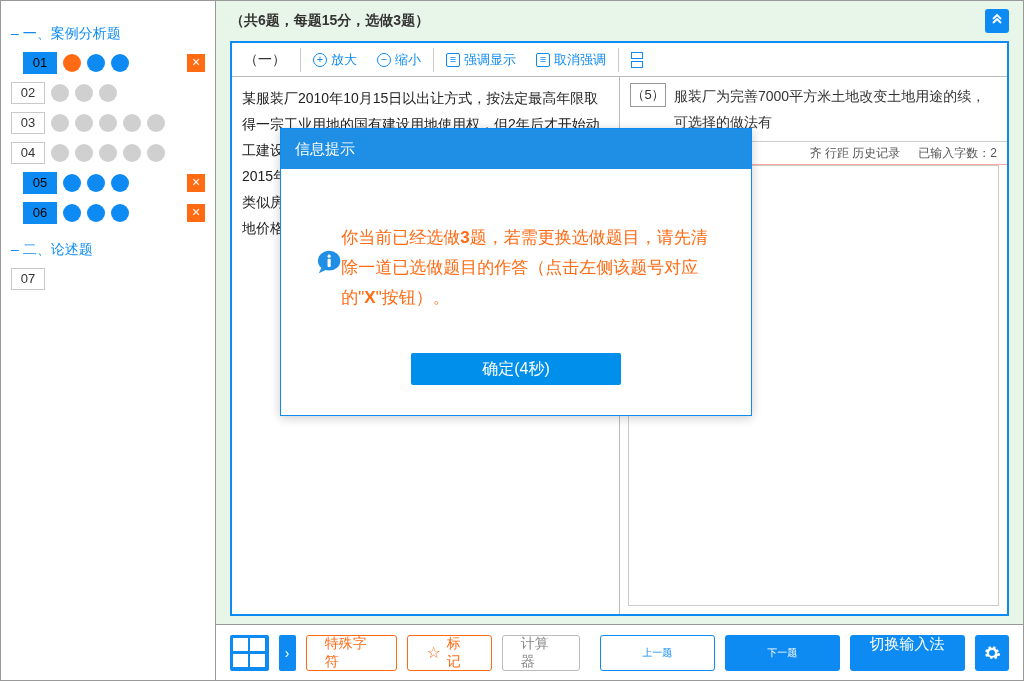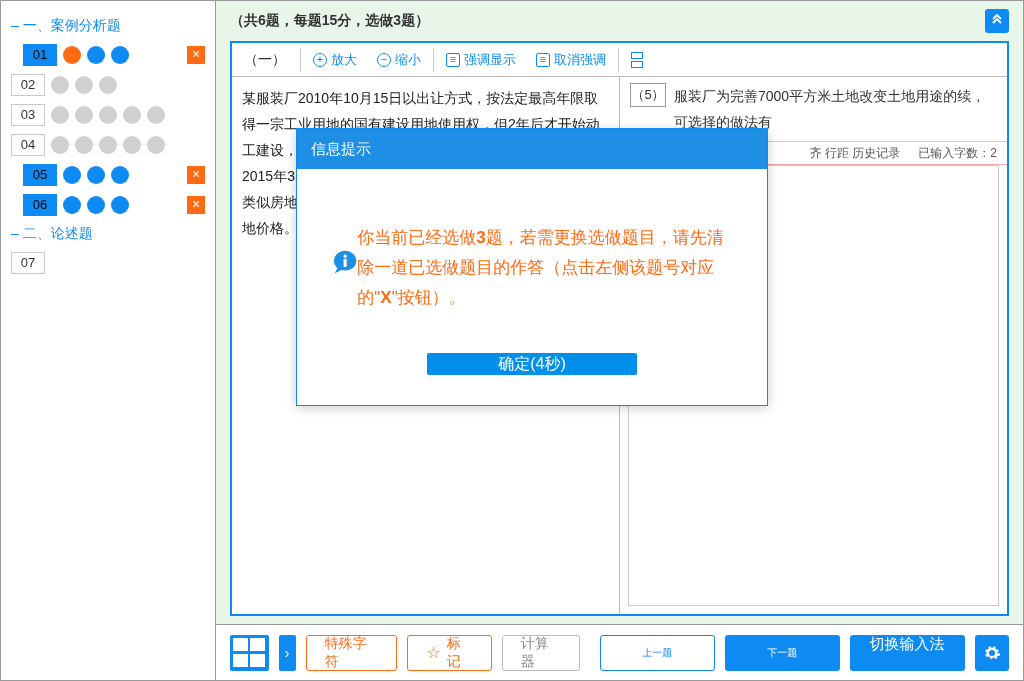--- a/index.html
+++ b/index.html
@@ -1,19 +1,19 @@
 <!DOCTYPE html>
 <html><head>
 <meta charset="utf-8">
 <style>
 * { box-sizing: border-box; margin: 0; padding: 0; }
 body { font-family: "Microsoft YaHei", Arial, sans-serif; font-size: 13px; color: #333; background: #fff; width: 1024px; height: 681px; overflow: hidden; position: relative; }
 .app { display: flex; width: 100%; height: 100%; border: 1px solid #999; }
 .sidebar { width: 215px; border-right: 1px solid #999; padding: 8px 10px; background: #fff; }
-.sec-title { color: #0d8bf2; font-size: 14px; margin: 8px 0 8px 0; }
+.sec-title { color: #0d8bf2; font-size: 14px; margin: 16px 0 8px 0; }
 .sec-title .dash { color: #0d8bf2; margin-right: 4px; }
 .q-row { display: flex; align-items: center; margin-bottom: 6px; height: 24px; position: relative; }
 .q-num { width: 34px; height: 22px; line-height: 20px; text-align: center; border: 1px solid #c9c9c9; background: #fff; font-size: 13px; margin-right: 6px; }
 .q-num.active { background: #0d8bf2; color: #000000; border-color: #0d8bf2; margin-left: 12px; }
 .dots { display: flex; gap: 6px; align-items: center; }
 .dot { width: 18px; height: 18px; border-radius: 50%; background: #d0d0d0; }
 .dot.blue { background: #0d8bf2; }
 .dot.orange { background: #ff6a13; }
 .x-btn { position: absolute; right: 0; width: 18px; height: 18px; background: #ff6a13; color: #fff; text-align: center; line-height: 16px; font-size: 14px; cursor: pointer; }
 .main { flex: 1; display: flex; flex-direction: column; background: #e8f5e9; }
@@ -41,28 +41,28 @@
 .arrow-btn { width: 18px; height: 36px; background: #0d8bf2; color: #fff; text-align: center; line-height: 36px; font-size: 14px; cursor: pointer; border-radius: 2px; }
 .bb-btn { height: 36px; padding: 0 18px; border: 1px solid #ff6a13; color: #ff6a13; background: #fff; border-radius: 3px; font-size: 14px; cursor: pointer; display: flex; align-items: center; gap: 6px; }
 .bb-btn.calc { border-color: #bbb; color: #888; }
 .spacer { flex: 1; }
 .nav-btn { width: 120px; height: 36px; border-radius: 3px; font-size: 10px; cursor: pointer; display: flex; align-items: center; justify-content: center; }
 .nav-btn.prev { background: #fff; border: 1px solid #0d8bf2; color: #0d8bf2; }
 .nav-btn.next { background: #0d8bf2; color: #fff; }
 .ime-btn { width: 120px; height: 36px; background: #0d8bf2; color: #fff; border-radius: 3px; font-size: 15px; display: flex; justify-content: center; cursor: pointer; }
 .gear-btn { width: 36px; height: 36px; background: #0d8bf2; color: #fff; border-radius: 3px; font-size: 18px; display: flex; align-items: center; justify-content: center; cursor: pointer; }
 .modal-mask { position: absolute; inset: 0; pointer-events: none; }
-.modal { position: absolute; left: 296px; top: 128px; width: 472px; background: #fff; border: 1px solid #0d8bf2; box-shadow: 0 2px 10px rgba(0,0,0,0.2); pointer-events: auto; }
+.modal { position: absolute; left: 280px; top: 128px; width: 472px; background: #fff; border: 1px solid #0d8bf2; box-shadow: 0 2px 10px rgba(0,0,0,0.2); pointer-events: auto; }
 .modal-title { height: 40px; background: #1f8fe6; color: #fff; font-size: 15px; line-height: 40px; padding: 0 14px; }
 .modal-body { display: flex; padding: 54px 36px 24px 36px; }
 .info-icon { width: 54px; height: 54px; margin-top: 12px; }
 .modal-text { color: #ff6a13; font-size: 17px; line-height: 30px; font-weight: 500; }
 .modal-text b { font-weight: bold; }
 .modal-footer { display: flex; justify-content: center; padding: 16px 0 30px 0; }
-.ok-btn { width: 210px; height: 22px; background: #0090eb; color: #fff; font-size: 16px; border-radius: 2px; display: flex; align-items: center; justify-content: center; cursor: pointer; }
+.ok-btn { width: 210px; height: 32px; background: #0090eb; color: #fff; font-size: 16px; border-radius: 2px; display: flex; align-items: center; justify-content: center; cursor: pointer; }
 .star-icon { color: #ff6a13; font-size: 16px; }
 </style>
 </head>
 <body>
 
 <div class="app">
   <div class="sidebar">
     <div class="sec-title"><span class="dash">–</span><span>一、案例分析题</span></div>
     <div id="q-list">
         <div class="q-row">

